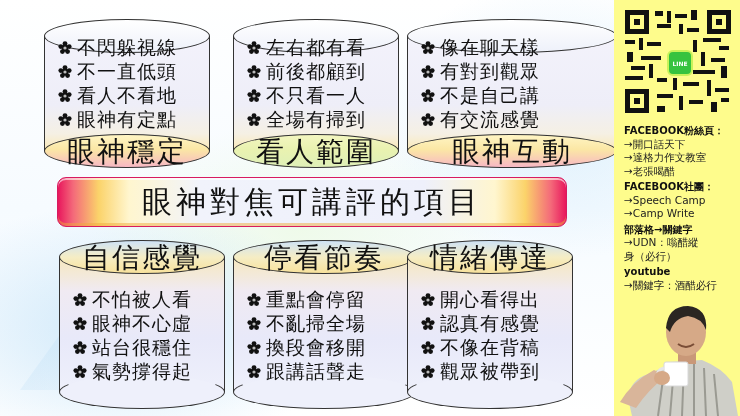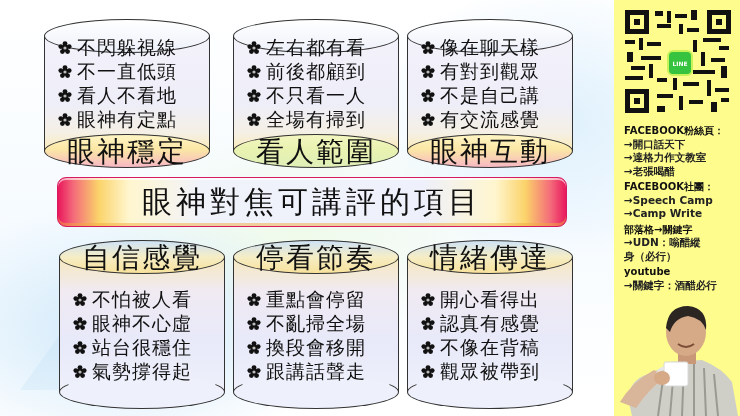--- a/index.html
+++ b/index.html
@@ -96,21 +96,21 @@
     .qr .finder::after { content: ""; position: absolute; left: 4px; top: 4px; width: 6px; height: 6px; background: #111; }
     .qr .mod { position: absolute; background: #111; }
     .qr .line-logo {
       position: absolute; left: 44px; top: 42px; width: 22px; height: 22px; border-radius: 6px;
       background: #36c33f; border: 2px solid #c8f25a; display: flex; align-items: center; justify-content: center;
     }
     .qr .line-logo span { font-size: 6px; color: #fff; font-weight: bold; font-family: "DejaVu Sans", sans-serif; }
 
     .info { position: absolute; left: 10px; top: 124px; width: 116px; font-size: 10.5px; line-height: 13.5px; color: #222; }
     .info .h { font-weight: bold; color: #111; font-size: 10px; }
-    .info .l { white-space: nowrap; font-weight: bold; }
+    .info .l { white-space: nowrap; }
     .info .gap { height: 2px; }
 
     .photo { position: absolute; left: 4px; top: 298px; width: 122px; height: 118px; }
   </style>
 </head>
 <body>
 
 <div class="canvas">
 
   <div class="cyl top" style="left:44px;">
@@ -252,21 +252,21 @@
               </g>
               <circle cx="7" cy="7" r="1.6" fill="#bbb"></circle>
             </svg>
           </span>
           <span>全場有掃到</span>
         </div>
     </div>
     <div class="label">看人範圍</div>
   </div>
 
-  <div class="cyl top" style="left:407px;">
+  <div class="cyl top" style="left:407px;padding-left:44px;">
     <div class="body"></div>
     <div class="ell topcap"></div>
     <div class="ell labelcap"></div>
     <div class="items">
       <div class="item">
           <span class="bullet">
             <svg width="14" height="14" viewBox="0 0 14 14">
               <g fill="#111">
                 <circle cx="7" cy="2.6" r="2.4"></circle>
                 <circle cx="11.2" cy="5.6" r="2.4"></circle>
@@ -402,21 +402,21 @@
                 <circle cx="7" cy="7" r="3.4"></circle>
               </g>
               <circle cx="7" cy="7" r="1.6" fill="#bbb"></circle>
             </svg>
           </span>
           <span>氣勢撐得起</span>
         </div>
     </div>
   </div>
 
-  <div class="cyl bot" style="left:233px;">
+  <div class="cyl bot" style="left:233px;padding-left:16px;">
     <div class="body"></div>
     <div class="bottom-arc"></div>
     <div class="ell labelcap"></div>
     <div class="label">停看節奏</div>
     <div class="items">
       <div class="item">
           <span class="bullet">
             <svg width="14" height="14" viewBox="0 0 14 14">
               <g fill="#111">
                 <circle cx="7" cy="2.6" r="2.4"></circle>

